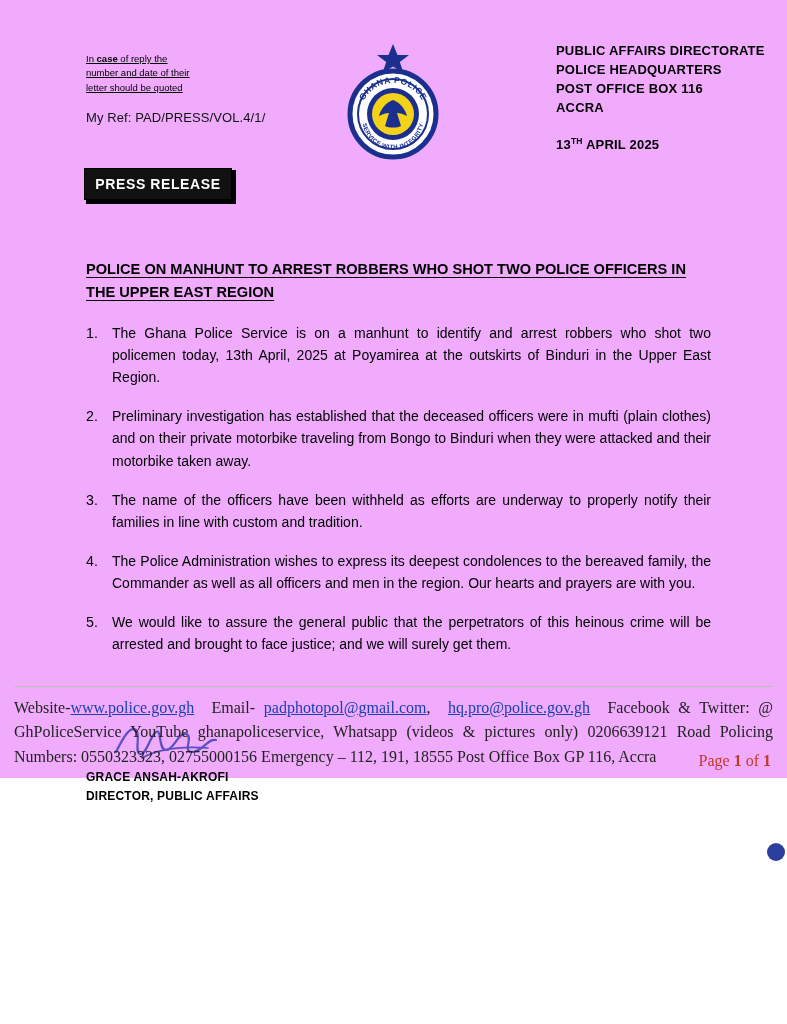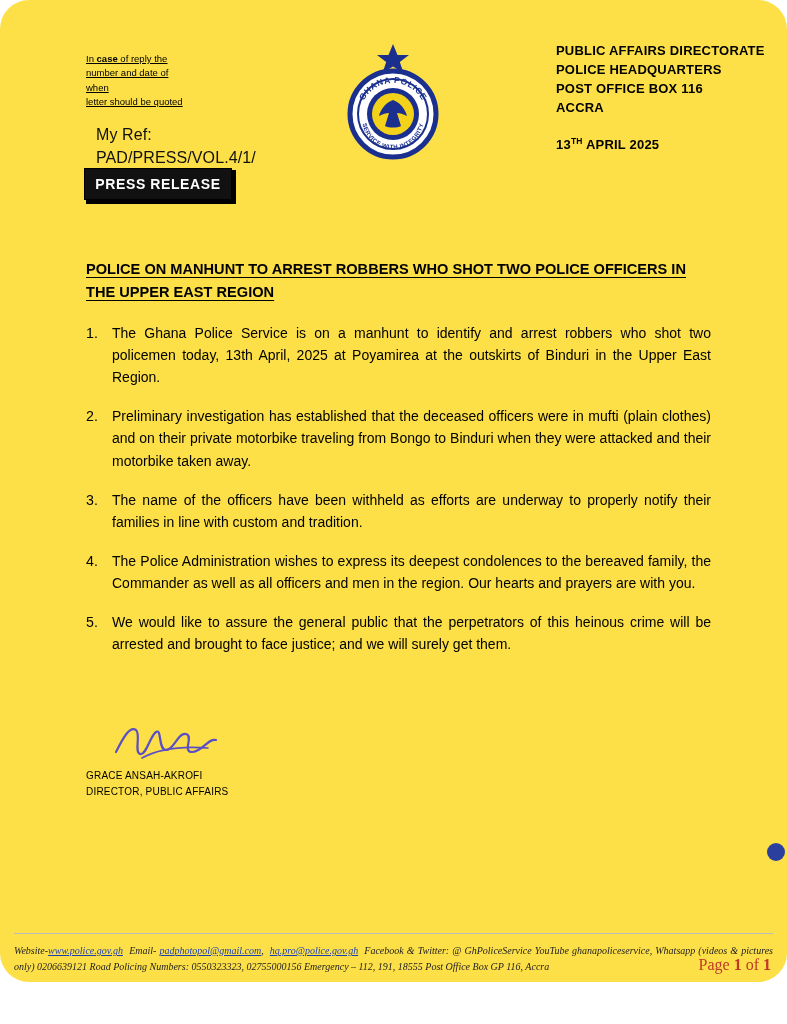--- a/index.html
+++ b/index.html
@@ -11,24 +11,23 @@
     width: 787px;
     height: 1024px;
     position: relative;
     font-family: "Liberation Sans", sans-serif;
     color: #000;
     overflow: hidden;
   }
   .page {
     position: relative;
     width: 787px;
-    height: 982px;
-    background: #fde047;
+    height: 778px;
+    background: #f0abfc;
     box-sizing: border-box;
-    border-radius: 29px;
   }
 
   
   .header {
     position: absolute;
     top: 42px;
     left: 0;
     width: 787px;
     height: 180px;
   }
@@ -44,24 +43,23 @@
   .quoted-note {
     font-size: 9.5px;
     line-height: 1.5;
     color: #000;
     width: 105px;
     margin-bottom: 14px;
   }
   .quoted-note span { text-decoration: underline; }
   .quoted-note .bold { font-weight: bold; }
   .ref-line {
-    font-size: 16px;
+    font-size: 13px;
     margin-bottom: 16px;
     letter-spacing: 0.1px;
-    margin-left: 10px;
   }
 
   
   .crest {
     position: absolute;
     left: 337px;
     top: 0px;
     width: 112px;
     height: 120px;
   }
@@ -156,22 +154,22 @@
     position: absolute;
     left: 112px;
     top: 718px;
     width: 130px;
     height: 48px;
   }
   .sign-block {
     position: absolute;
     left: 86px;
     top: 768px;
-    font-weight: normal;
-    font-size: 10px;
+    font-weight: bold;
+    font-size: 12px;
     line-height: 1.6;
     letter-spacing: 0.2px;
   }
 
   
   .blue-mark {
     position: absolute;
     right: 2px;
     top: 843px;
     width: 18px;
@@ -189,22 +187,21 @@
     padding: 0 14px 8px 14px;
     box-sizing: border-box;
   }
   .footer-rule {
     height: 1px;
     background: #bdbdbd;
     margin-bottom: 9px;
   }
   .footer-text {
     font-family: "Liberation Serif", serif;
-    font-style: italic;
-    font-size: 10px;
+    font-size: 16px;
     line-height: 1.55;
     color: #222;
     text-align: justify;
   }
   .footer-text a, .footer-text .lnk {
     color: #1a3fb0;
     text-decoration: underline;
   }
   .page-num {
     position: absolute;
@@ -219,21 +216,21 @@
 </head>
 <body>
 
 <div class="page">
 
   <div class="header">
 
     <div class="ref-block">
       <div class="quoted-note">
         <span><span>In </span><span class="bold">case</span><span> of reply the</span></span><br>
-        <span>number and date of when</span><br>
+        <span>number and date of their</span><br>
         <span>letter  should  be quoted</span>
       </div>
       <div class="ref-line">My Ref: PAD/PRESS/VOL.4/1/</div>
     </div>
 
     <div class="crest">
       <svg width="112" height="120" viewBox="0 0 112 120" xmlns="http://www.w3.org/2000/svg">
 
         <polygon points="56,2 60.5,13 72,13 62.8,20 66.5,31 56,24.5 45.5,31 49.2,20 40,13 51.5,13" fill="#1b2f8f"></polygon>
 

